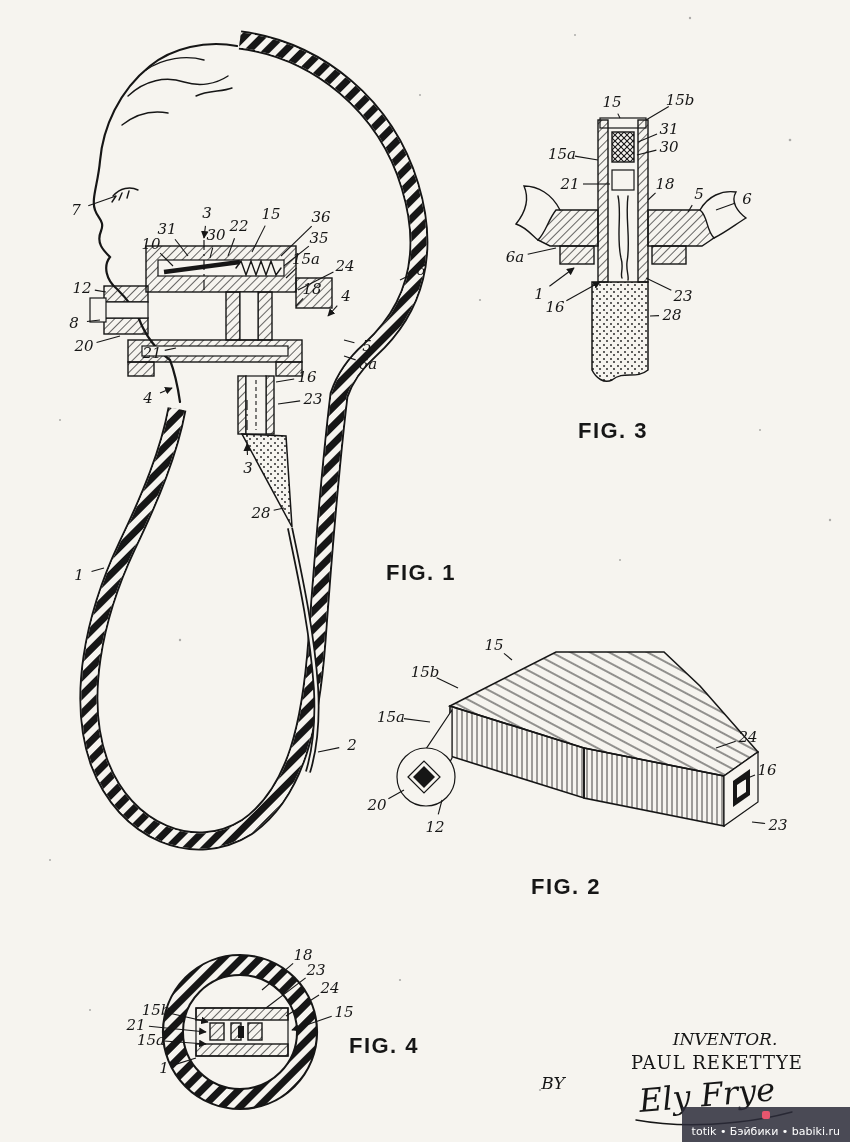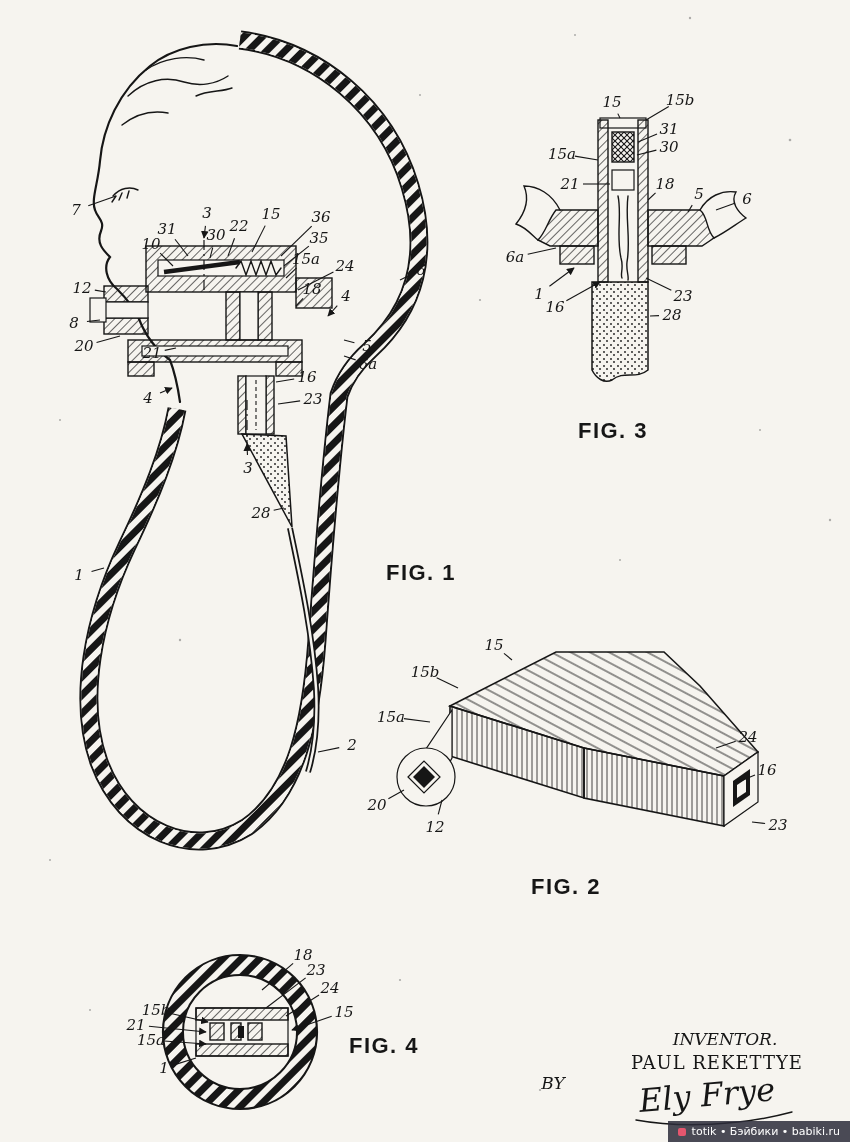--- a/index.html
+++ b/index.html
@@ -15,21 +15,21 @@
   .hatched{fill:url(#hatch);stroke:#161616;stroke-width:1.4;}
   .xhatched{fill:url(#xhatch);stroke:#161616;stroke-width:1.4;}
   .paperfill{fill:#f6f4ef;stroke:#161616;stroke-width:1.2;}
   .dotsfill{fill:url(#dots);stroke:#161616;stroke-width:1.5;}
   .vshaded{fill:url(#vshade);stroke:#161616;stroke-width:1.6;}
   .dshaded{fill:url(#dshade);stroke:#161616;stroke-width:1.6;}
   .credit-ital{font:italic 17px "DejaVu Serif",serif;fill:#161616;}
   .credit-name{font:18px "DejaVu Serif",serif;fill:#161616;letter-spacing:1px;}
   .signature{font:italic 32px "DejaVu Serif",serif;fill:#161616;}
   .watermark{position:absolute;right:0;bottom:0;background:rgba(44,44,58,.85);color:#fff;
-             font:11px "DejaVu Sans",sans-serif;padding:4px 10px;display:flex;align-items:center;gap:6px;}
+             font:11px "DejaVu Sans",sans-serif;padding:4px 10px;display:flex;align-items:center;gap:6px;flex-direction:column;}
   .wm-dot{width:8px;height:8px;background:#e5566e;border-radius:2px;display:inline-block;}
 </style>
 </head>
 <body>
 
 <div class="sheet">
 <svg width="850" height="1142" viewBox="0 0 850 1142">
   <defs>
     <pattern id="hatch" width="6" height="6" patternUnits="userSpaceOnUse" patternTransform="rotate(45)">
       <line x1="0" y1="0" x2="0" y2="6" stroke="#161616" stroke-width="1.3"></line>

